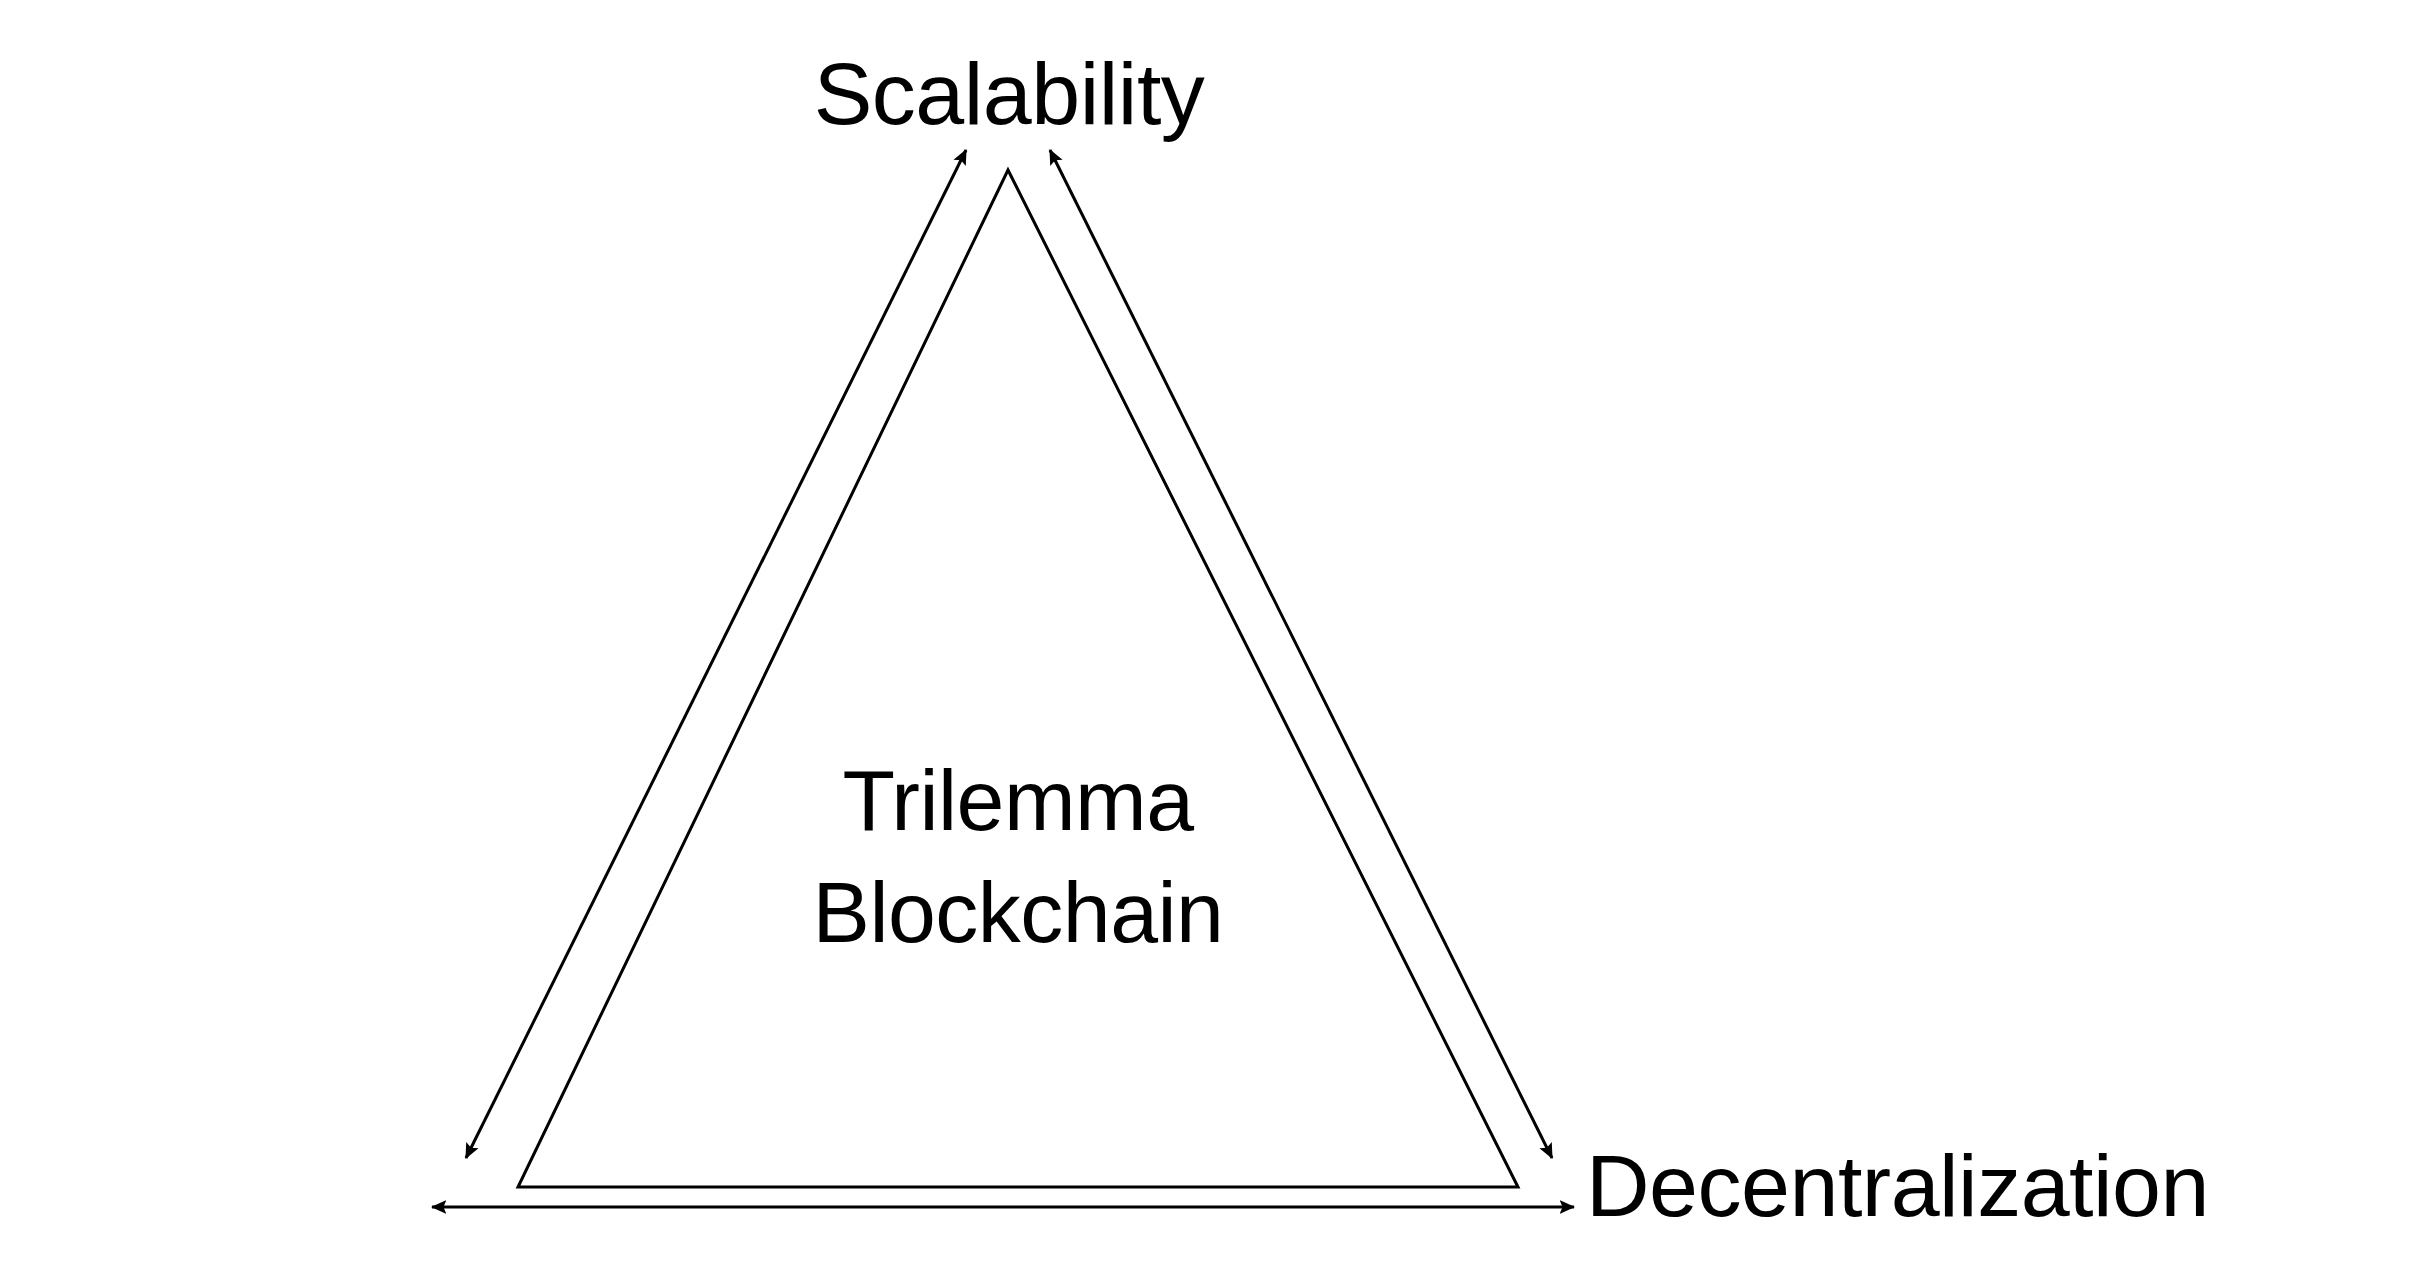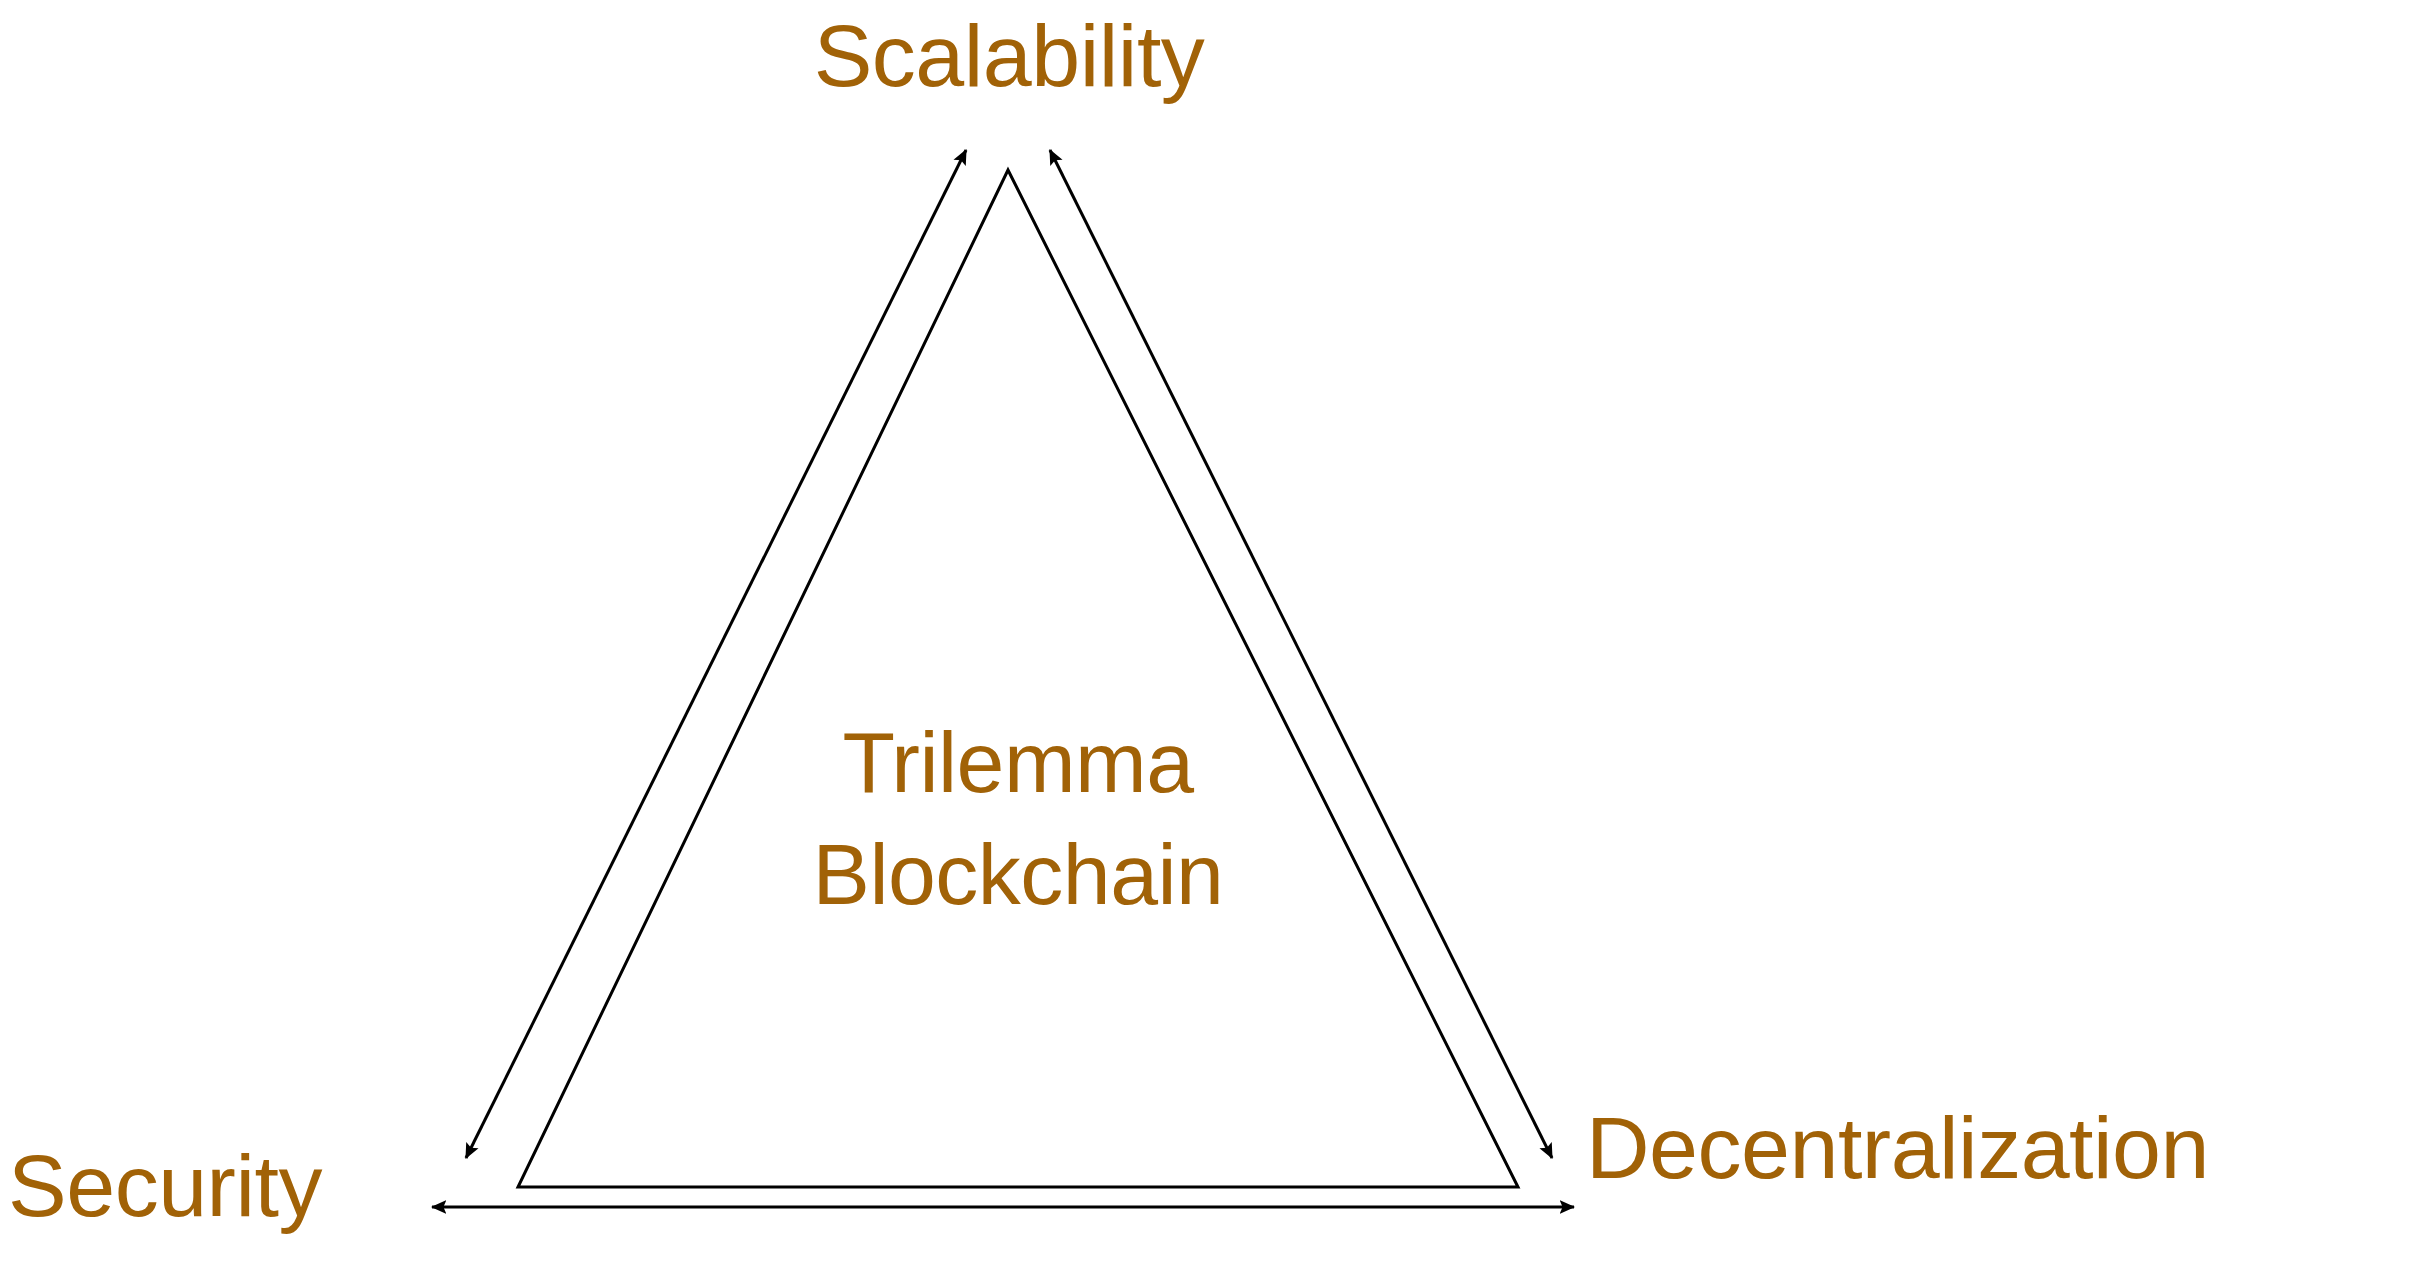--- a/index.html
+++ b/index.html
@@ -22,26 +22,27 @@
   #diagram-svg {
     position: absolute;
     left: 0;
     top: 0;
     width: 2409px;
     height: 1288px;
     display: block;
   }
   .dgm-label {
     position: absolute;
-    color: #a16207;
+    color: #000000;
     font-family: "Liberation Sans", sans-serif;
     font-weight: 400;
     white-space: nowrap;
     line-height: 1.0;
     letter-spacing: -0.5px;
+    margin-top: 38px;
   }
   
   #label-scalability {
     left: 0;
     top: 12px;
     width: 2018px;
     text-align: center;
     font-size: 88px;
   }
   #label-security {
@@ -87,21 +88,20 @@
     <line x1="466" y1="1158" x2="966" y2="150" stroke="#000000" stroke-width="3" marker-start="url(#arrowFilled)" marker-end="url(#arrowFilled)"></line>
 
     <line x1="1050" y1="150" x2="1552" y2="1158" stroke="#000000" stroke-width="3" marker-start="url(#arrowFilled)" marker-end="url(#arrowFilled)"></line>
 
     <line x1="432" y1="1207" x2="1574" y2="1207" stroke="#000000" stroke-width="3" marker-start="url(#arrowFilled)" marker-end="url(#arrowFilled)"></line>
 
   </svg>
 
   <div class="dgm-label" id="label-scalability">Scalability</div>
 
-  <div class="dgm-label" id="label-security">Security</div>
 
   <div class="dgm-label" id="label-decentralization">Decentralization</div>
 
   <div class="dgm-label" id="label-center">
     <span class="center-line">Trilemma</span>
     <span class="center-line">Blockchain</span>
   </div>
 
 </div>
 

